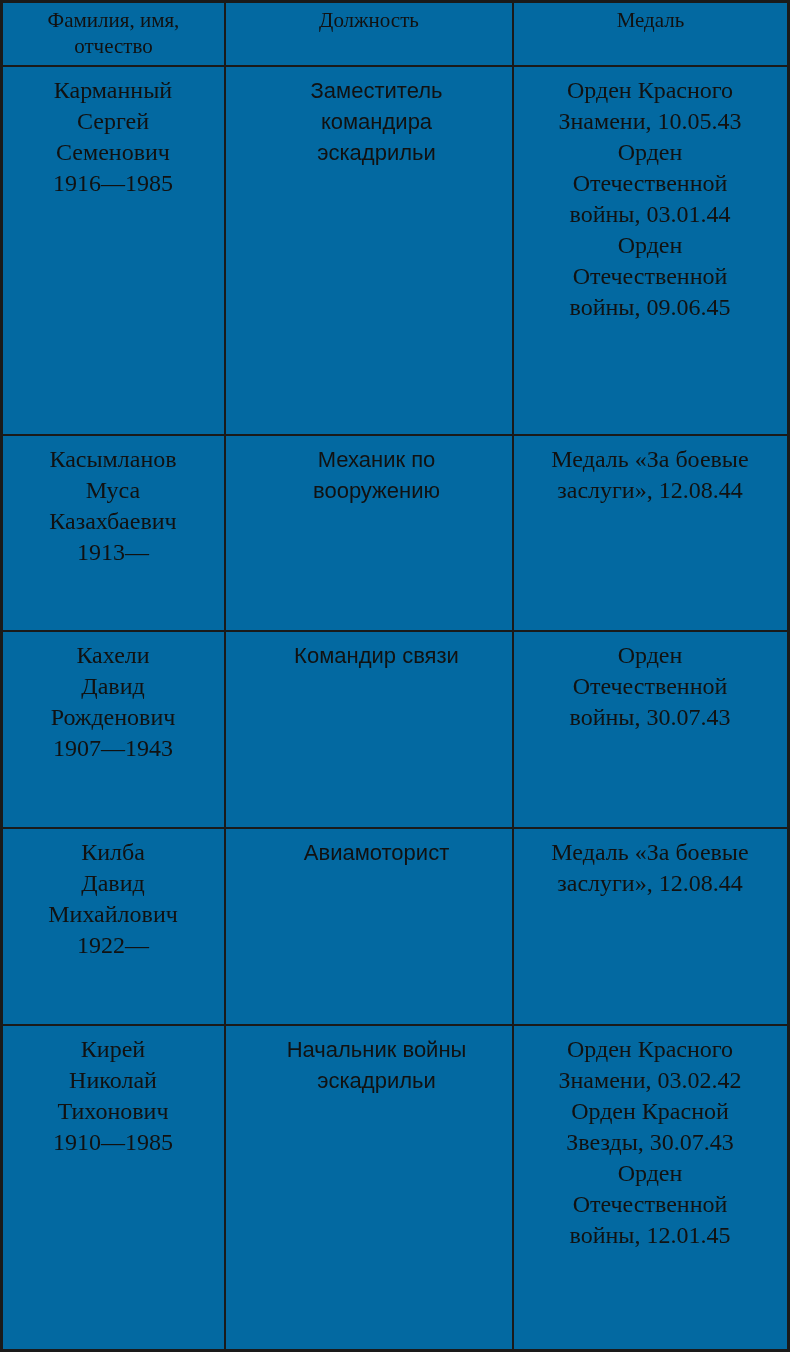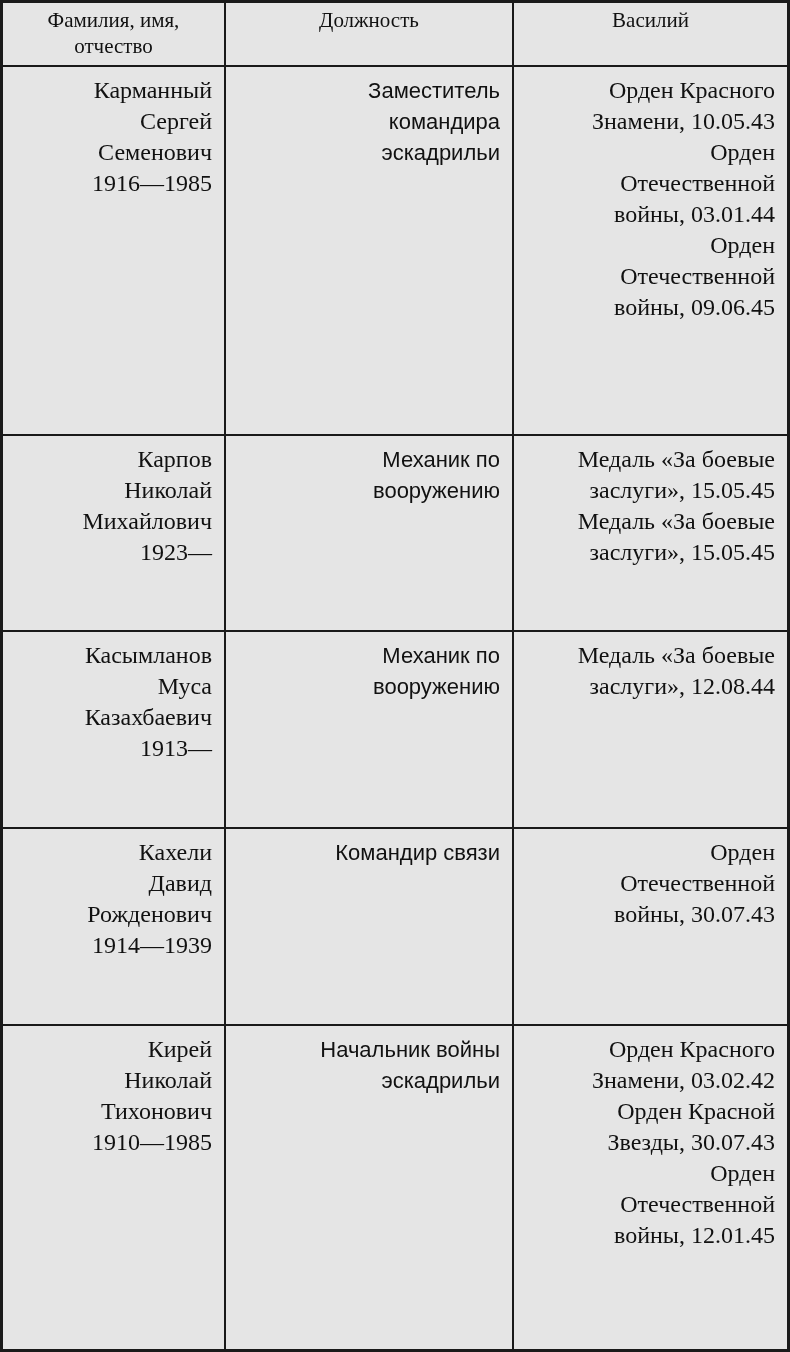--- a/index.html
+++ b/index.html
@@ -29,21 +29,21 @@
   table.awards-table col.c-pos   { width: 288px; }
   table.awards-table col.c-award { width: 274px; }
 
   table.awards-table th,
   table.awards-table td {
     border: 0;
     border-right: 2px solid #1a1a1a;
     border-bottom: 2px solid #1a1a1a;
     padding: 0;
     vertical-align: top;
-    background: #e5e5e5;
+    background: #0369a1;
   }
   table.awards-table th:last-child,
   table.awards-table td:last-child {
     border-right: 0;
   }
   table.awards-table tr:last-child td {
     border-bottom: 0;
   }
 
   
@@ -59,21 +59,21 @@
     text-align: center;
     padding: 4px 10px 6px 10px;
   }
 
   
   .cell-text {
     font-size: 24px;
     line-height: 31px;
     font-weight: 400;
     color: #111111;
-    text-align: right;
+    text-align: center;
     padding: 8px 12px 8px 11px;
     white-space: pre-line;
     word-wrap: break-word;
   }
   .col-name .cell-text,
   .col-award .cell-text {
     font-family: "Liberation Serif", "DejaVu Serif", serif;
   }
   .col-position .cell-text {
     font-family: "Liberation Sans", "DejaVu Sans", sans-serif;
@@ -95,21 +95,21 @@
     <thead>
       <tr>
         <th class="col-name">
           <div class="hdr-cell">Фамилия, имя,
 отчество</div>
         </th>
         <th class="col-position">
           <div class="hdr-cell">Должность</div>
         </th>
         <th class="col-award">
-          <div class="hdr-cell">Василий</div>
+          <div class="hdr-cell">Медаль</div>
         </th>
       </tr>
     </thead>
     <tbody id="table-body">
         <tr>
           <td class="col-name">
             <div class="cell-text">Карманный
 Сергей
 Семенович
 1916—1985</div>
@@ -125,66 +125,63 @@
 Орден
 Отечественной
 войны, 03.01.44
 Орден
 Отечественной
 войны, 09.06.45</div>
           </td>
         </tr>
         <tr>
           <td class="col-name">
-            <div class="cell-text">Карпов
-Николай
-Михайлович
-1923—</div>
-          </td>
-          <td class="col-position">
-            <div class="cell-text">Механик по
-вооружению</div>
-          </td>
-          <td class="col-award">
-            <div class="cell-text">Медаль «За боевые
-заслуги», 15.05.45
-Медаль «За боевые
-заслуги», 15.05.45</div>
-          </td>
-        </tr>
-        <tr>
-          <td class="col-name">
             <div class="cell-text">Касымланов
 Муса
 Казахбаевич
 1913—</div>
           </td>
           <td class="col-position">
             <div class="cell-text">Механик по
 вооружению</div>
           </td>
           <td class="col-award">
             <div class="cell-text">Медаль «За боевые
 заслуги», 12.08.44</div>
           </td>
         </tr>
         <tr>
           <td class="col-name">
             <div class="cell-text">Кахели
 Давид
 Рожденович
-1914—1939</div>
+1907—1943</div>
           </td>
           <td class="col-position">
             <div class="cell-text">Командир связи</div>
           </td>
           <td class="col-award">
             <div class="cell-text">Орден
 Отечественной
 войны, 30.07.43</div>
+          </td>
+        </tr>
+        <tr>
+          <td class="col-name">
+            <div class="cell-text">Килба
+Давид
+Михайлович
+1922—</div>
+          </td>
+          <td class="col-position">
+            <div class="cell-text">Авиамоторист</div>
+          </td>
+          <td class="col-award">
+            <div class="cell-text">Медаль «За боевые
+заслуги», 12.08.44</div>
           </td>
         </tr>
         <tr>
           <td class="col-name">
             <div class="cell-text">Кирей
 Николай
 Тихонович
 1910—1985</div>
           </td>
           <td class="col-position">

